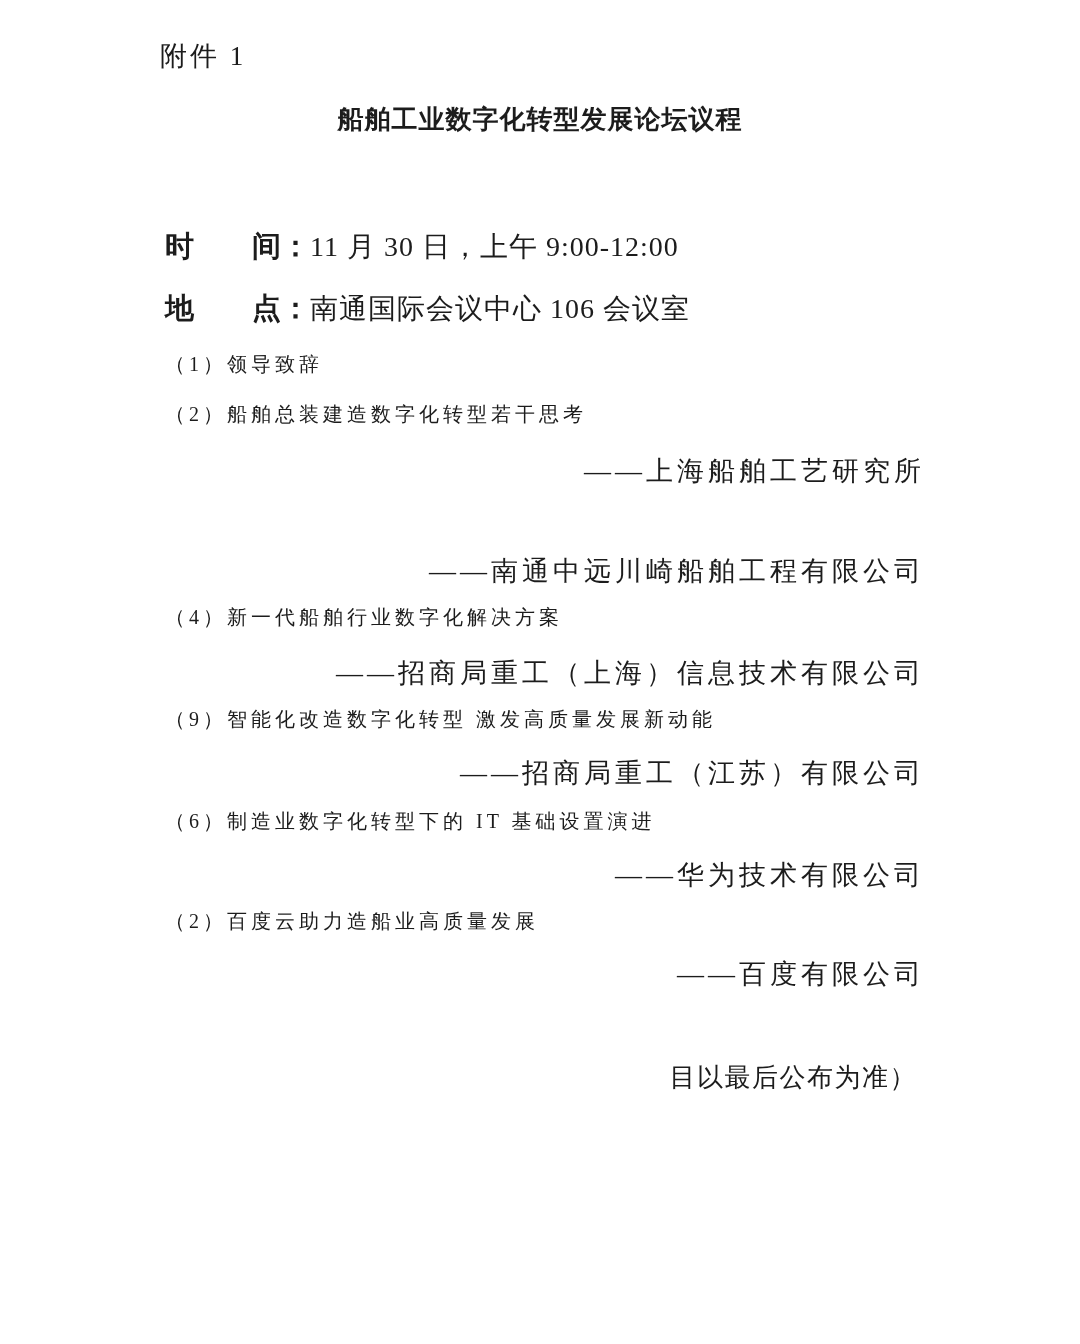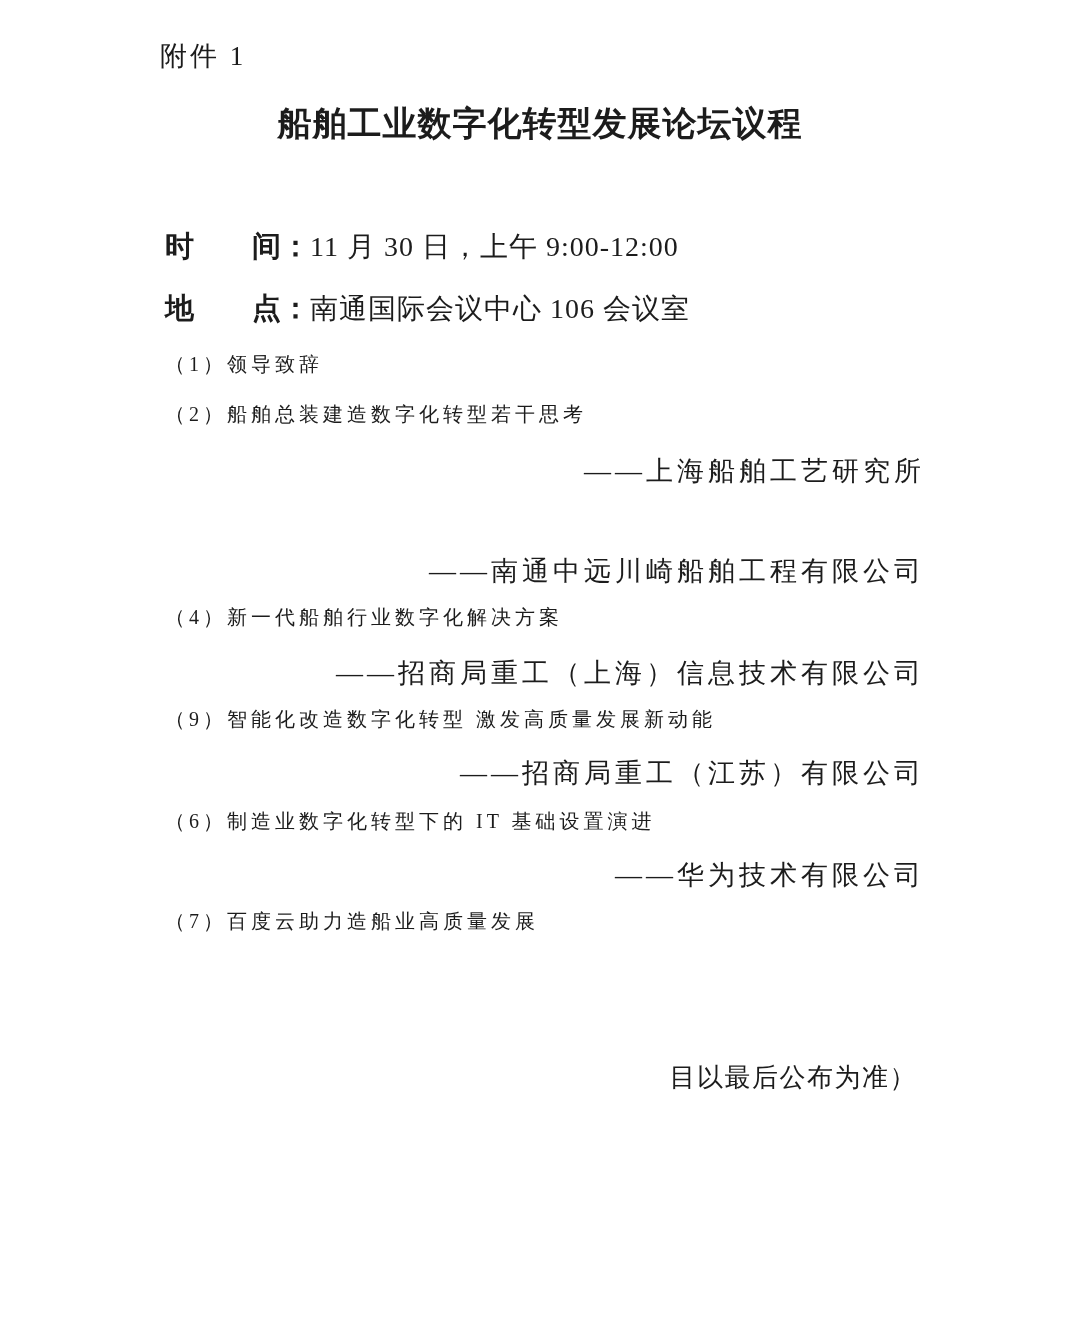--- a/index.html
+++ b/index.html
@@ -26,21 +26,21 @@
     top: 40px;
     font-size: 27px;
     letter-spacing: 3px;
   }
   .doc-title {
     left: 0;
     right: 0;
     top: 104px;
     margin: 0;
     text-align: center;
-    font-size: 34px;
+    font-size: 26px;
     font-weight: 700;
     letter-spacing: 1px;
   }
   .meta {
     left: 165px;
     font-size: 28px;
   }
   .meta .meta-label {
     font-weight: 700;
     font-size: 29px;
@@ -100,19 +100,20 @@
 
   <div class="line item" style="top:605px">（4）新一代船舶行业数字化解决方案</div>
   <div class="line attr" style="top:657px">——招商局重工（上海）信息技术有限公司</div>
 
   <div class="line item" style="top:707px">（9）智能化改造数字化转型 激发高质量发展新动能</div>
   <div class="line attr" style="top:757px">——招商局重工（江苏）有限公司</div>
 
   <div class="line item" style="top:809px">（6）制造业数字化转型下的 IT 基础设置演进</div>
   <div class="line attr" style="top:859px">——华为技术有限公司</div>
 
-  <div class="line item" style="top:909px">（7）百度云助力造船业高质量发展</div>
+  <div class="line item" style="top:909px">（2）百度云助力造船业高质量发展</div>
+  <div class="line attr" style="top:958px">——百度有限公司</div>
 
   <div class="line note note-2">目以最后公布为准）</div>
 
   <div class="line page-number">— 3 —</div>
 
 </div>
 
 </body></html>

